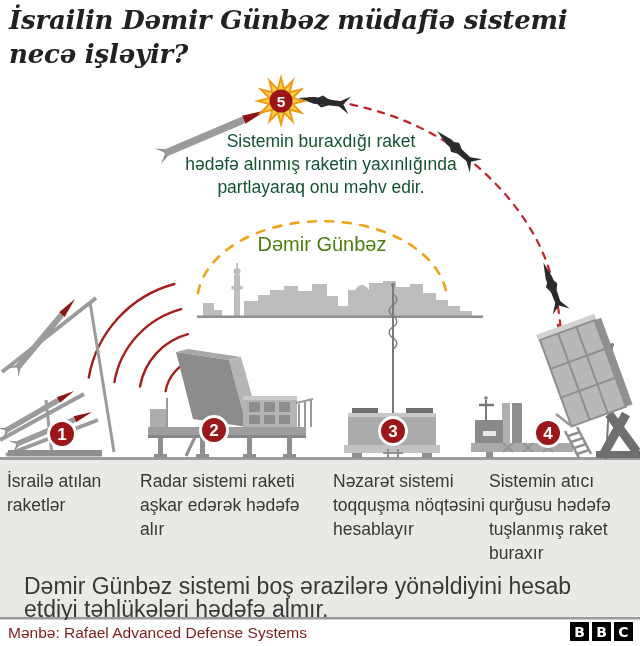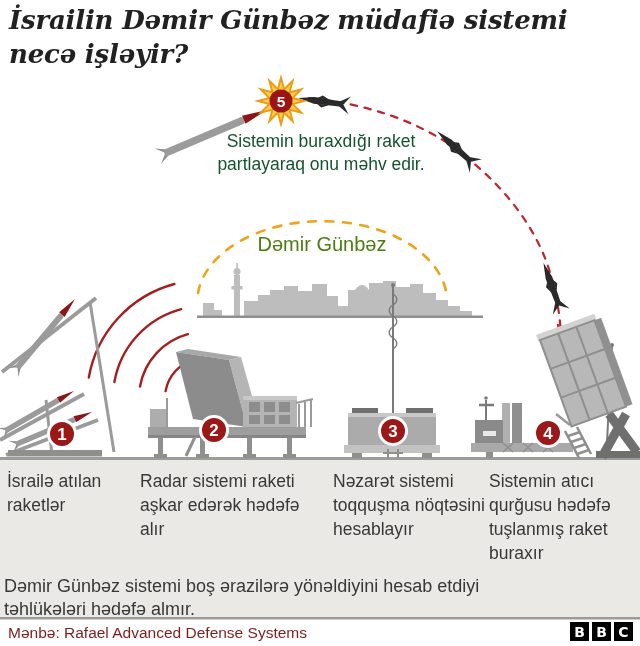--- a/index.html
+++ b/index.html
@@ -23,22 +23,22 @@
     font-size:20px;color:#4d7c0f;
   }
   .step-label{
     top:469px;font-size:17.5px;line-height:24px;color:#383838;
   }
   .step-label.s1{left:7px;width:128px;}
   .step-label.s2{left:140px;width:186px;}
   .step-label.s3{left:333px;width:152px;}
   .step-label.s4{left:489px;width:150px;}
   .note{
-    left:4px;top:575px;width:548px;
-    font-size:18px;line-height:23px;color:#383838;
+    left:24px;top:575px;width:548px;
+    font-size:23px;line-height:23px;color:#383838;
   }
   .source-row{
     position:absolute;left:0;top:620px;width:640px;height:26px;z-index:2;background:#fff;
   }
   .source-text{
     position:absolute;left:8px;top:4px;font-size:15.5px;color:#7f1d1d;
   }
   .bbc-logo{position:absolute;right:7px;top:2px;display:flex;gap:3px;}
   .bbc-logo .blk{
     width:19px;height:19px;background:#000;color:#fff;
@@ -238,20 +238,21 @@
       <text x="393" y="437" text-anchor="middle" fill="#fff" font-family="Liberation Sans, sans-serif" font-size="17" font-weight="bold">3</text>
     </g>
     <g>
       <circle cx="548" cy="433" r="13.5" fill="#9c1717" stroke="#fff" stroke-width="3"></circle>
       <text x="548" y="439" text-anchor="middle" fill="#fff" font-family="Liberation Sans, sans-serif" font-size="17" font-weight="bold">4</text>
     </g>
   </svg>
 
   <div class="overlay step5-text">
     <div>Sistemin buraxdığı raket</div>
+    <div>hədəfə alınmış raketin yaxınlığında</div>
     <div>partlayaraq onu məhv edir.</div>
   </div>
 
   <div class="overlay dome-label">Dəmir Günbəz</div>
 
   <div class="overlay step-label s1">İsrailə atılan raketlər</div>
   <div class="overlay step-label s2">Radar sistemi raketi aşkar edərək hədəfə alır</div>
   <div class="overlay step-label s3">Nəzarət sistemi toqquşma nöqtəsini hesablayır</div>
   <div class="overlay step-label s4">Sistemin atıcı qurğusu hədəfə tuşlanmış raket buraxır</div>
 

